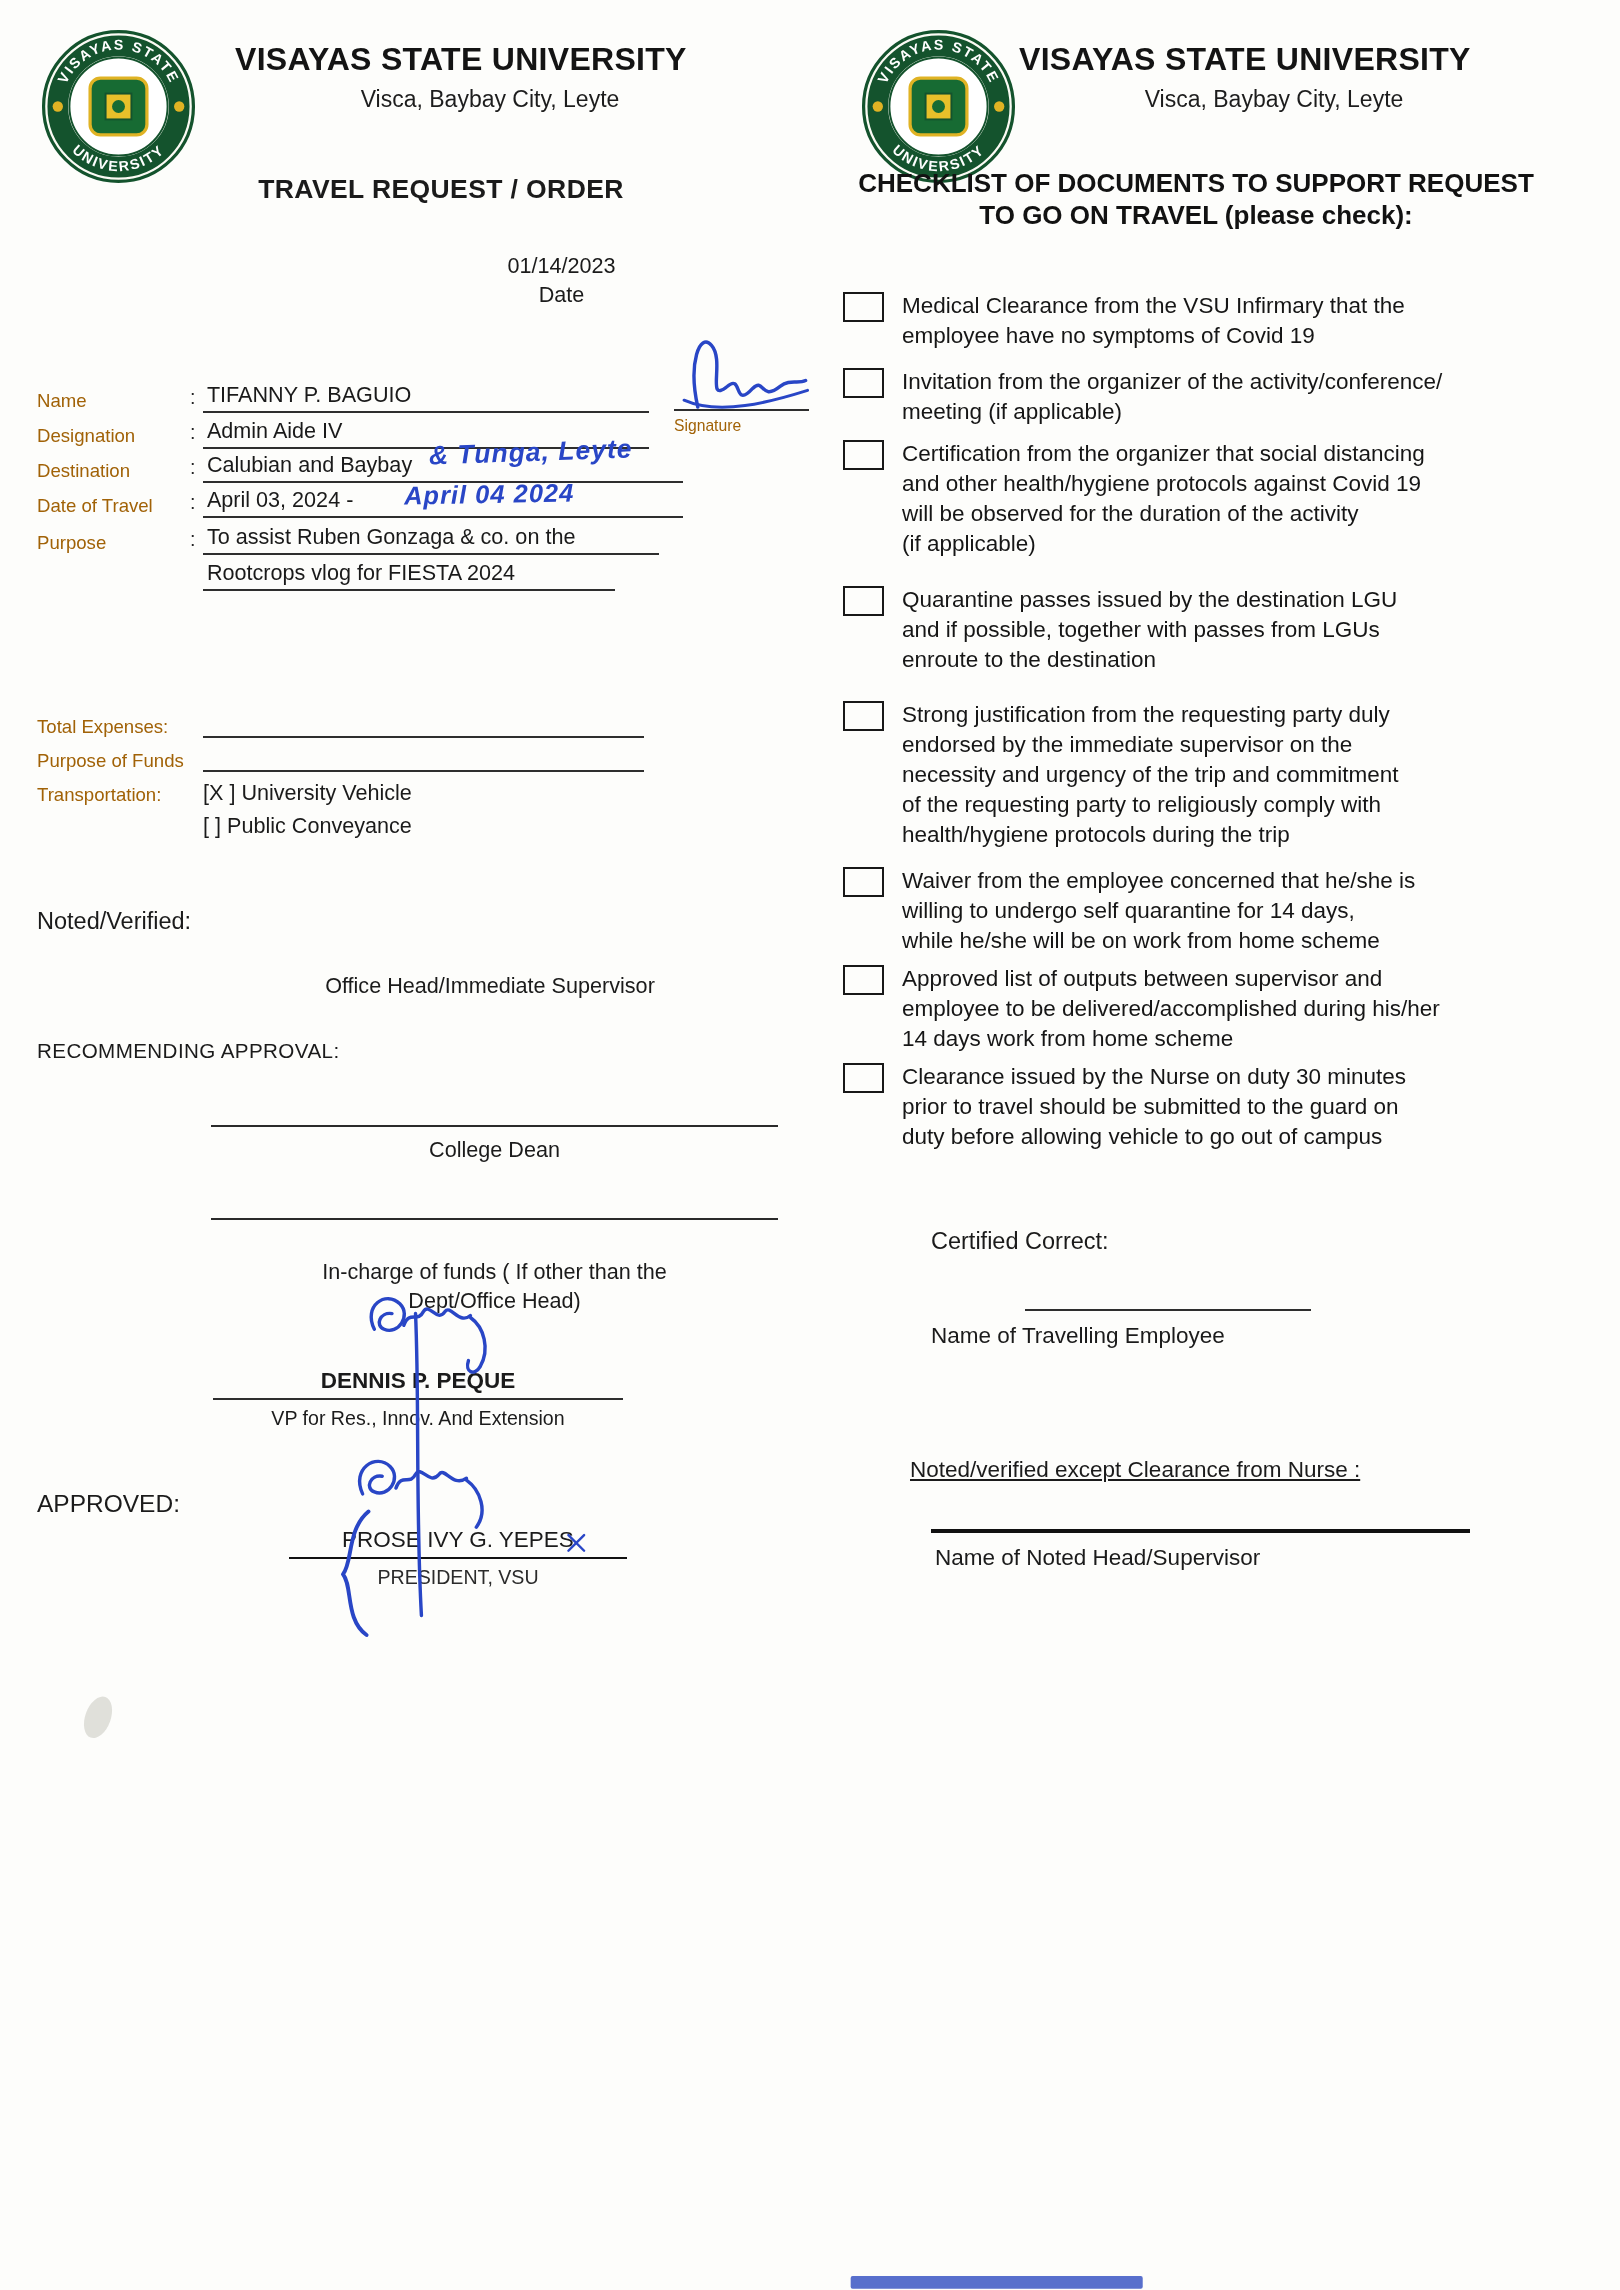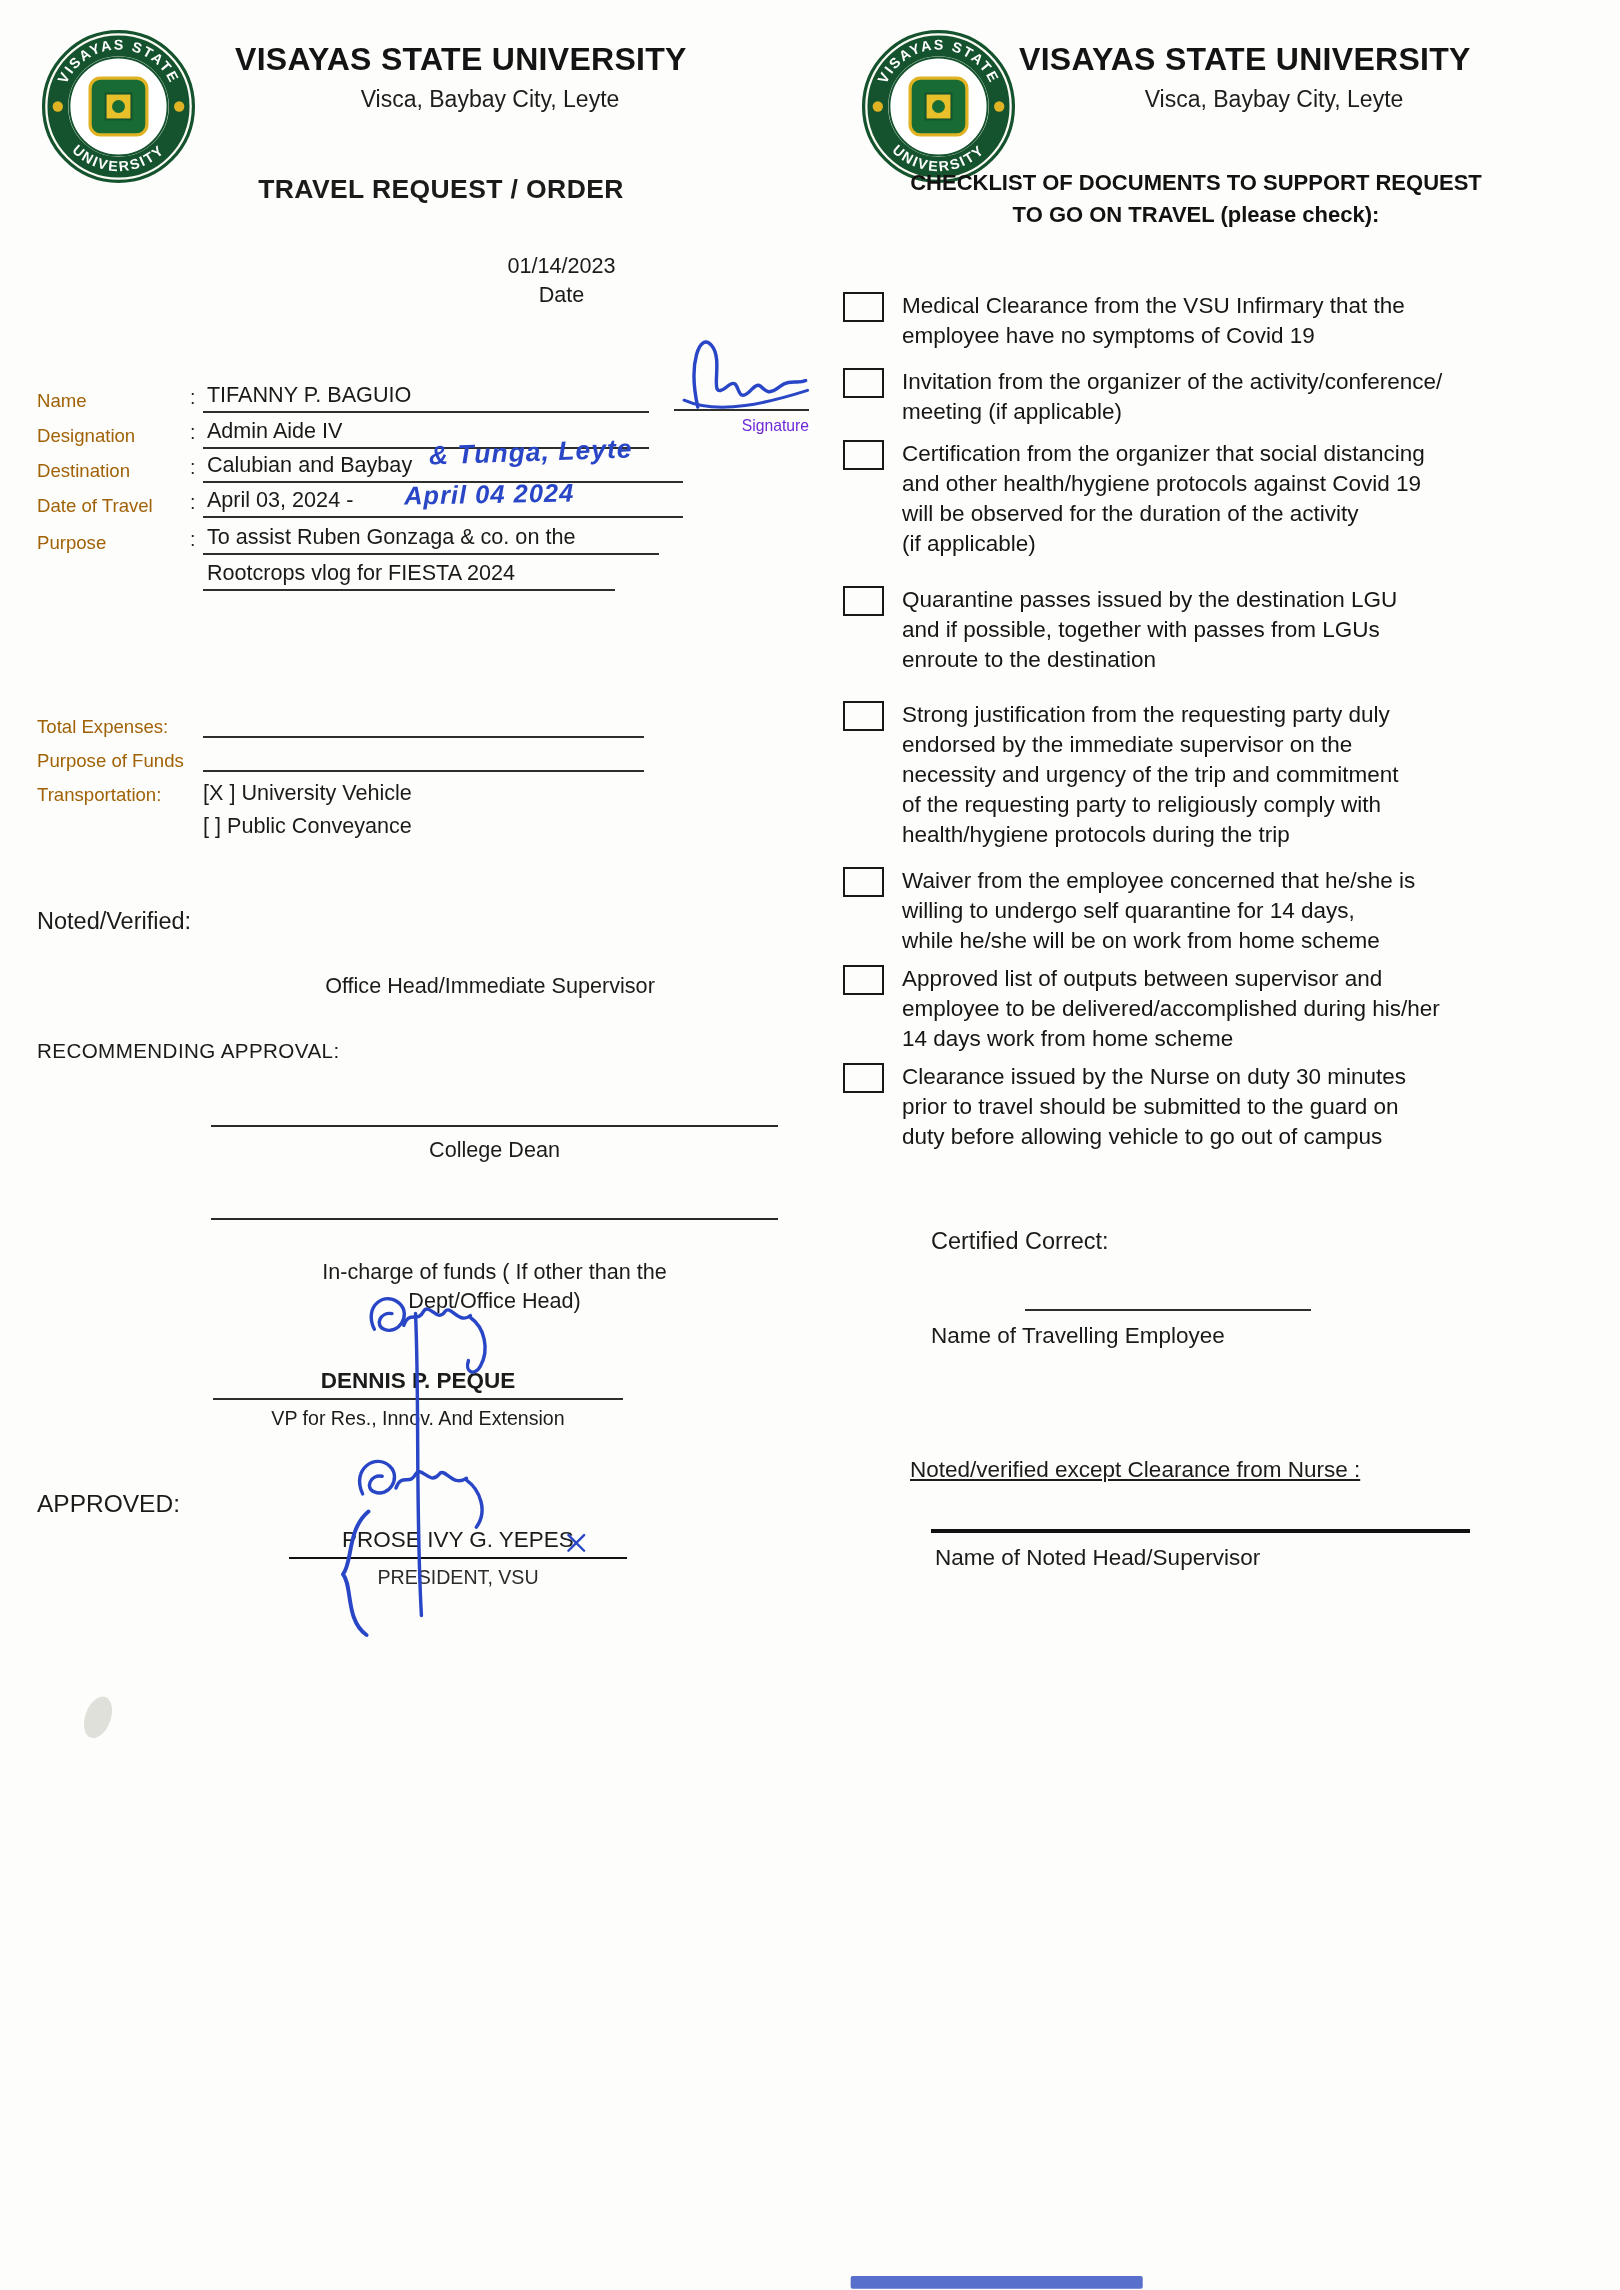--- a/index.html
+++ b/index.html
@@ -36,38 +36,38 @@
   .blank-line { border-bottom:2px solid #2e2e2e; }
   .thickline { background:#111; }
 
   .ink {
     color:#2946c6;
     font-style:italic;
     font-weight:600;
     letter-spacing:1px;
   }
 
-  .small-label { font-size:15.7px; text-align:right; color:#6d28d9; }
+  .small-label { font-size:15.7px; text-align:left; color:#a16207; }
 
   .sig-block { border-top:2px solid #2a2a2a; text-align:center; padding-top:7.8px; font-size:21.6px; line-height:29px; }
 
   
   .check-item { left:843px; width:711px; }
   .checkbox {
     position:absolute; left:0; top:1px;
     width:41px; height:30px;
     border:2.9px solid #181818;
     background:transparent;
   }
   .check-text {
     margin-left:59px;
     font-size:22.5px; line-height:30px; color:#161616;
   }
 
-  .heading-2line { font-size:22px; font-weight:700; text-align:center; line-height:32px; color:#121212; }
+  .heading-2line { font-size:26px; font-weight:700; text-align:center; line-height:32px; color:#121212; }
 
   .ink-layer { position:absolute; left:0; top:0; pointer-events:none; }
 </style>
 </head>
 <body>
 
 <div class="page">
 
   <svg class="seal abs" style="left:41px;top:29px" viewBox="0 0 120 120">
     <defs>

